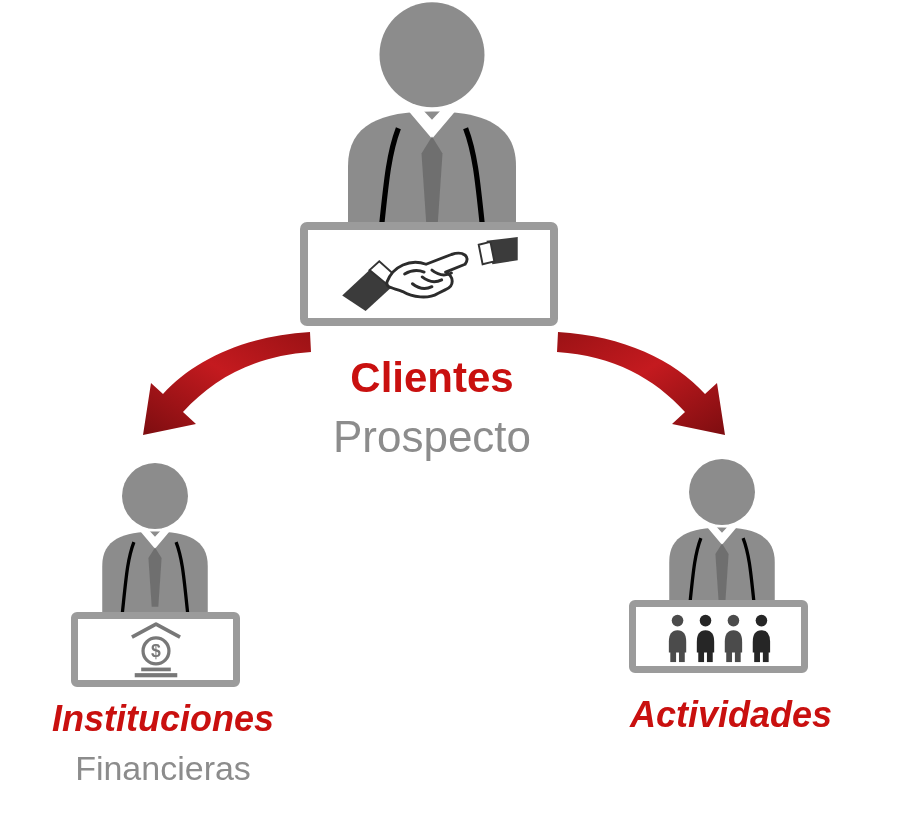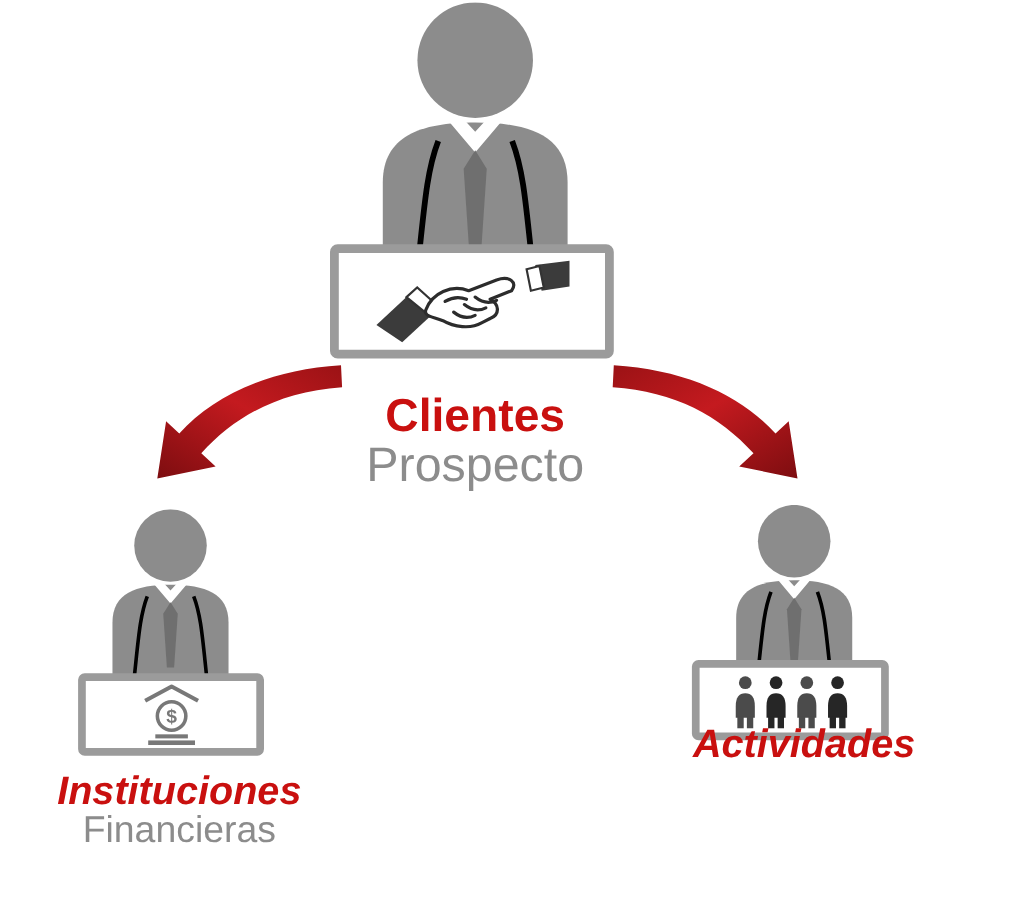--- a/index.html
+++ b/index.html
@@ -12,21 +12,21 @@
   .figure-svg { position:absolute; z-index:1; }
   .icon-box {
     position:absolute; z-index:2;
     background:#fff; border:8px solid #9b9b9b; border-radius:7px;
     display:flex; align-items:center; justify-content:center;
   }
   .icon-box.small { border-width:7px; border-radius:6px; }
   .arrow-svg { position:absolute; z-index:1; }
   .label-block { position:absolute; z-index:3; text-align:center; line-height:1.04; }
   .title-red { color:#c9100f; font-weight:bold; }
-  .sub-gray  { color:#8c8c8c; font-weight:normal; }
+  .sub-gray  { color:#8c8c8c; font-weight:normal;margin-top:14px; }
   .center-title { font-size:42px; }
   .center-sub   { font-size:44px; }
   .side-title   { font-size:36px;font-style:italic; }
   .side-sub     { font-size:34px; }
 </style>
 </head>
 <body>
 
 <div class="canvas">
 
@@ -129,17 +129,17 @@
       </g>
       <g fill="#262626">
         <circle cx="104" cy="11" r="6"></circle>
         <path d="M95,44 L95,33 Q95,21 104,21 Q113,21 113,33 L113,44 Z"></path>
         <rect x="96.5" y="43" width="6" height="11"></rect>
         <rect x="105.5" y="43" width="6" height="11"></rect>
       </g>
     </svg>
   </div>
 
-  <div class="label-block" style="left:566px; top:657px; width:330px;">
+  <div class="label-block" style="left:566px; top:696px; width:330px;">
     <div class="title-red side-title">Actividades</div>
   </div>
 
 </div>
 
 </body></html>

